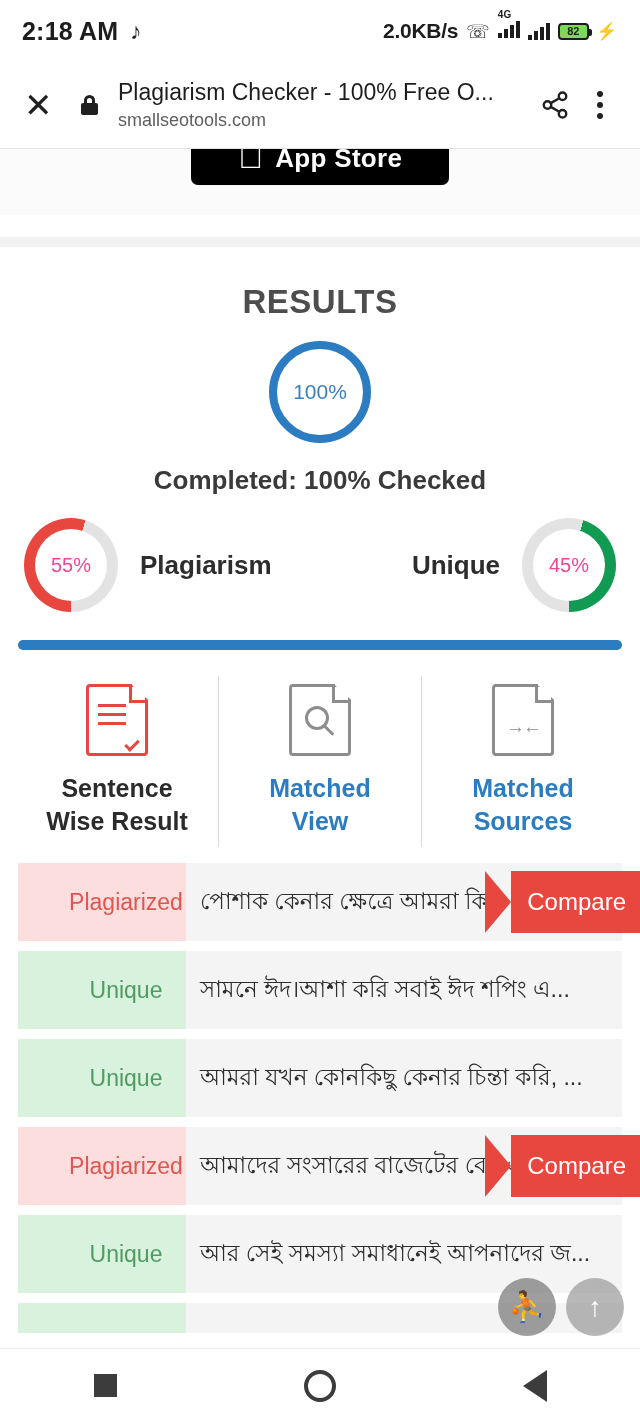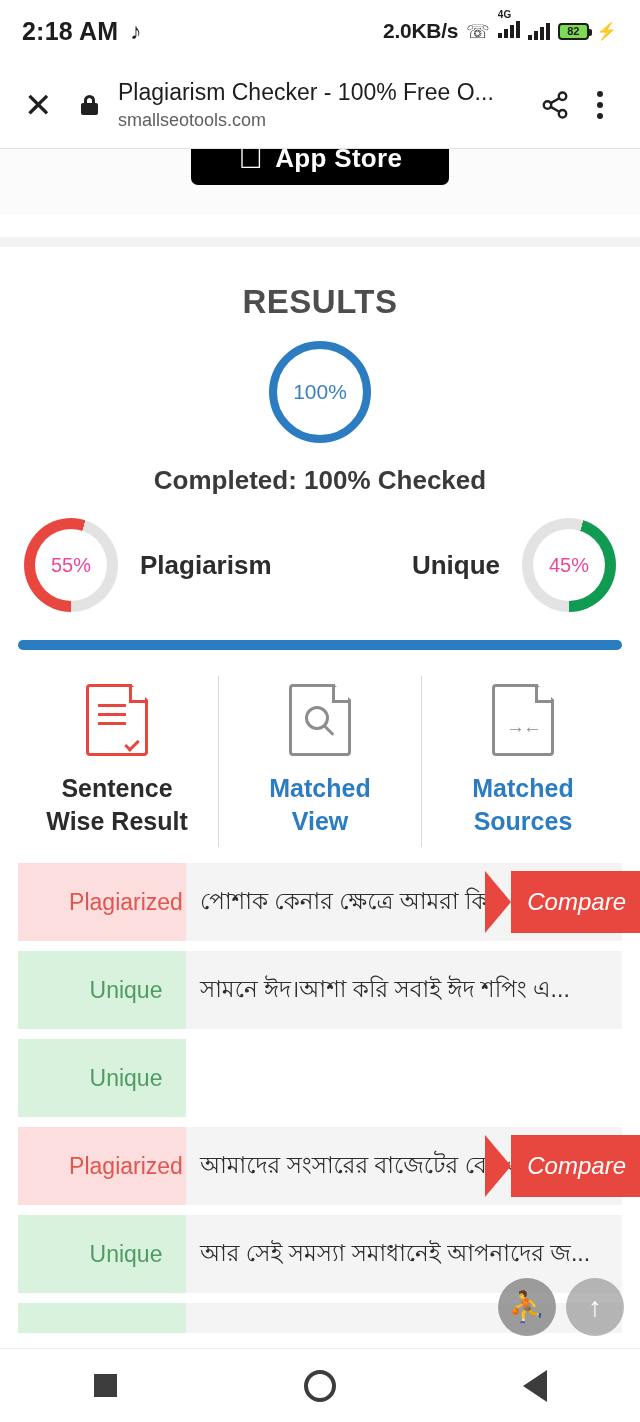--- a/index.html
+++ b/index.html
@@ -392,21 +392,20 @@
     align-items: center;
   }
   .compare .body {
     background: #e8473f;
     color: #ffffff;
     font-size: 24px;
     padding: 0 14px 0 16px;
     height: 62px;
     display: flex;
     align-items: center;
-    font-style: italic;
   }
   .compare .arrow {
     width: 0; height: 0;
     border-top: 31px solid transparent;
     border-bottom: 31px solid transparent;
     border-left: 26px solid #e8473f;
   }
   .srow.partial { height: 30px; overflow: hidden; }
 
   
@@ -597,20 +596,21 @@
           </div>
         </div>
 
         <div class="srow">
           <div class="stag uniq">Unique</div>
           <div class="stext">সামনে ঈদ।আশা করি সবাই ঈদ শপিং এ...</div>
         </div>
 
         <div class="srow">
           <div class="stag uniq">Unique</div>
+          <div class="stext">আমরা যখন কোনকিছু কেনার চিন্তা করি, ...</div>
         </div>
 
         <div class="srow">
           <div class="stag plag">Plagiarized</div>
           <div class="stext">আমাদের সংসারের বাজেটের বেশ এ...</div>
           <div class="compare">
             <span class="arrow"></span>
             <span class="body">Compare</span>
           </div>
         </div>

